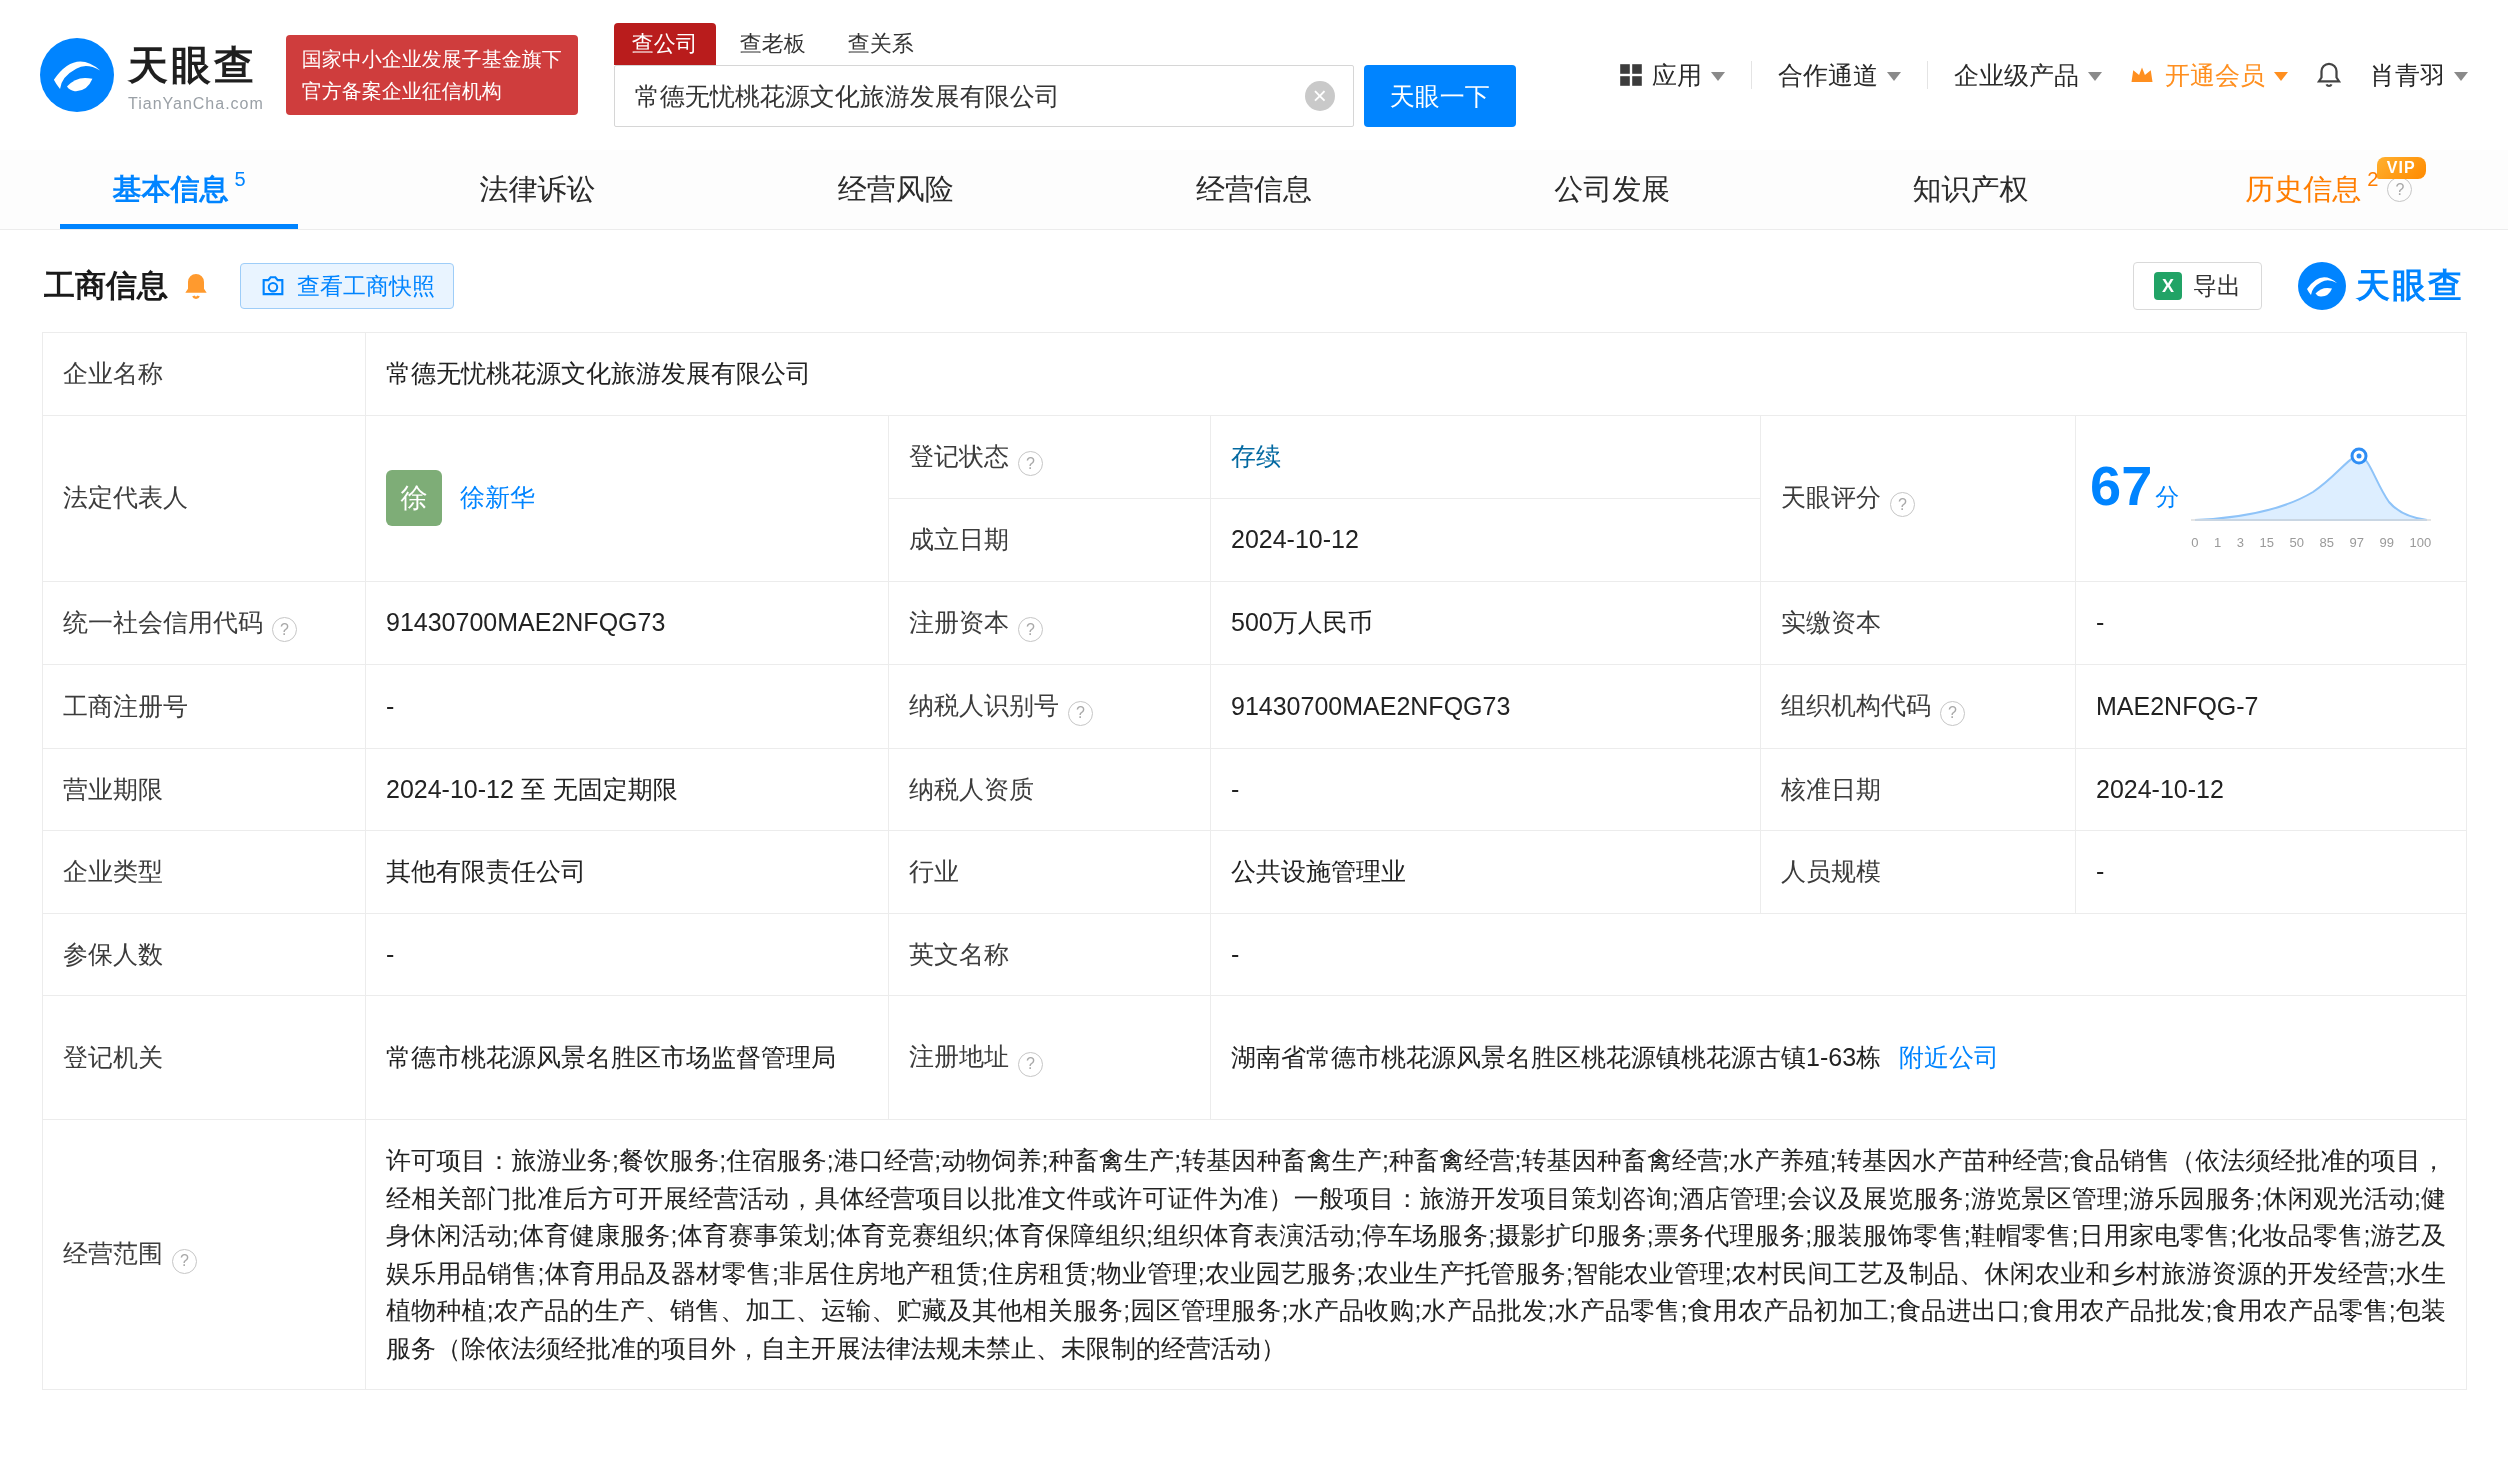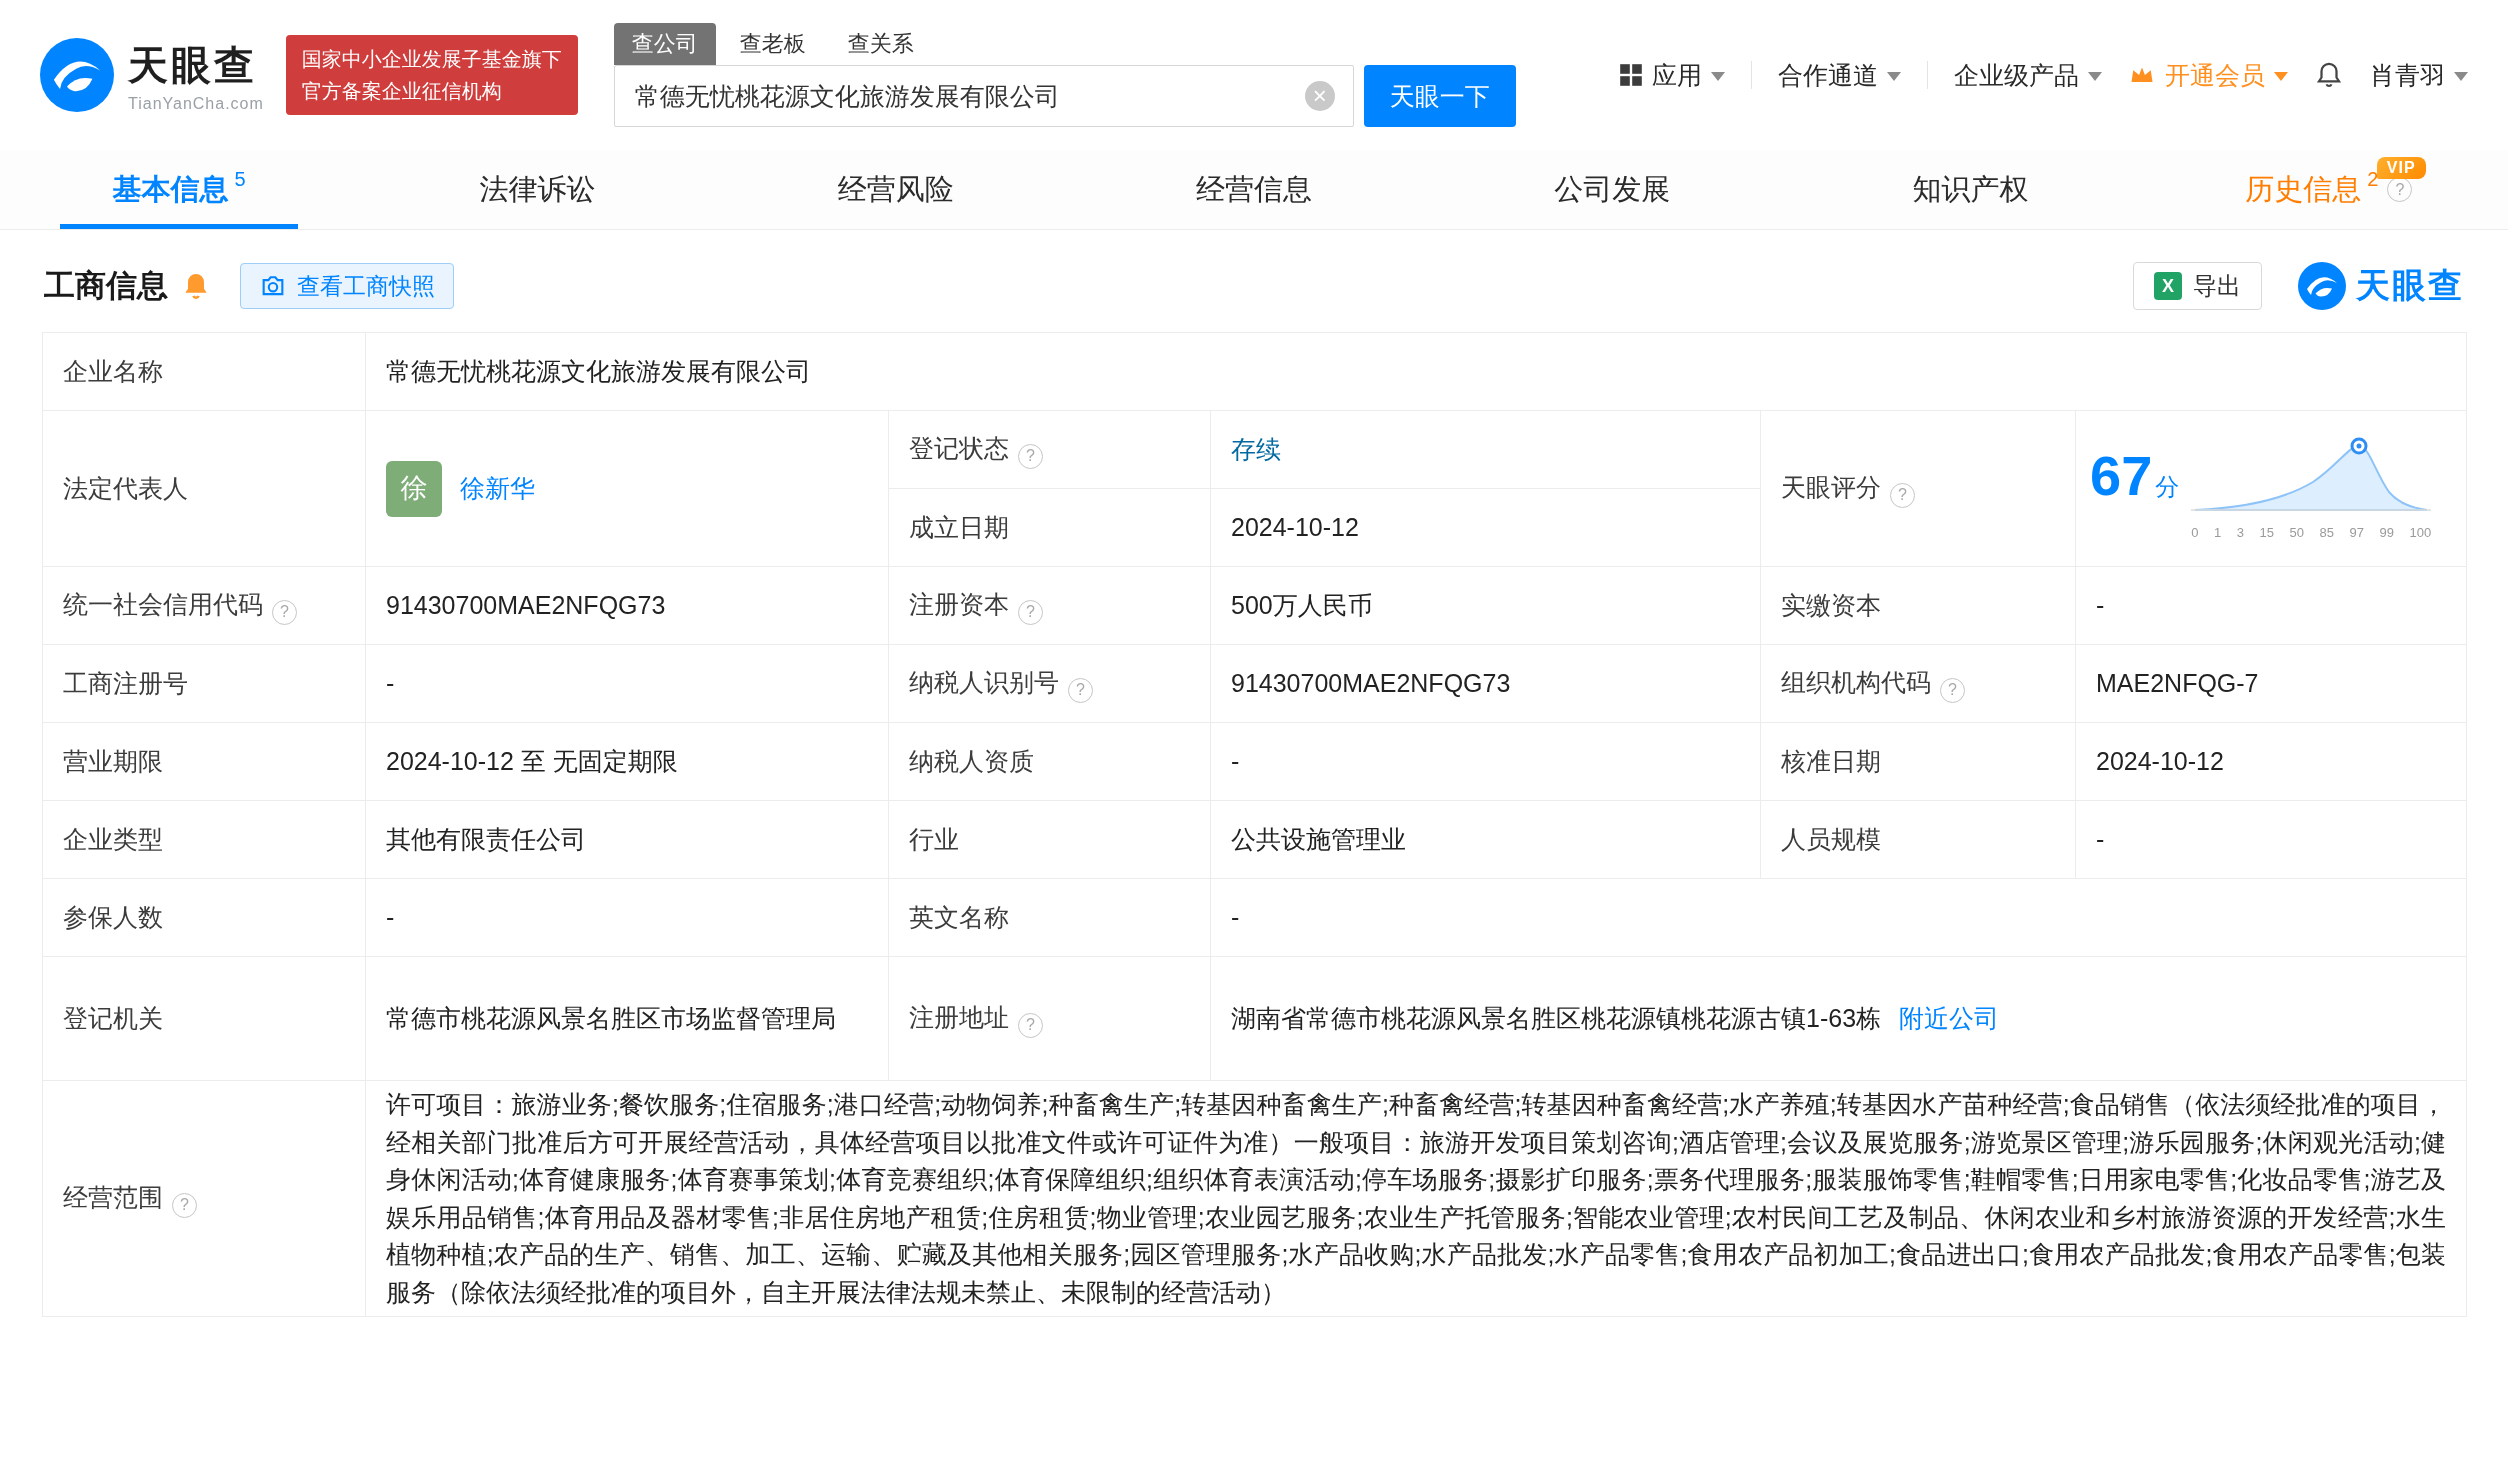--- a/index.html
+++ b/index.html
@@ -11,21 +11,21 @@
   .topbar{display:flex;align-items:center;height:150px;padding:0 40px;background:#fff}
   .logo{display:flex;align-items:center;gap:14px;cursor:pointer}
   .logo-icon{width:74px;height:74px;flex:none}
   .logo-title{font-size:40px;font-weight:bold;color:#1f1f1f;letter-spacing:3px}
   .logo-domain{font-size:16px;color:#9aa0a6;letter-spacing:1px;margin-top:2px}
   .gov-badge{margin-left:22px;background:#cf3d3d;color:#fff;font-size:20px;line-height:1.6;
              padding:8px 16px;border-radius:4px;white-space:nowrap}
   .search-area{margin-left:36px;display:flex;flex-direction:column;justify-content:center}
   .search-tabs{display:flex;align-items:flex-end;gap:6px}
   .stab{font-size:22px;color:#333;padding:6px 18px;cursor:pointer}
-  .stab.active{background:#737373;color:#fff;border-radius:4px 4px 0 0}
+  .stab.active{background:#b91c1c;color:#fff;border-radius:4px 4px 0 0}
   .search-row{display:flex;align-items:center}
   .search-box{position:relative;width:740px;height:62px;border:1px solid #d6d6d6;border-radius:2px;
               display:flex;align-items:center;background:#fff}
   .search-box input{flex:1;height:100%;border:none;outline:none;font-size:25px;padding:0 64px 0 20px;
                     color:#333;font-family:inherit;background:transparent}
   .clear{position:absolute;right:18px;width:30px;height:30px;background:#c9c9c9;border-radius:50%;
          display:flex;align-items:center;justify-content:center;cursor:pointer}
   .clear::after{content:"×";color:#fff;font-size:24px;line-height:1}
   .search-btn{margin-left:10px;width:152px;height:62px;background:#0084ff;color:#fff;font-size:25px;
               border:none;border-radius:4px;cursor:pointer;font-family:inherit}
@@ -68,21 +68,21 @@
               border-radius:4px;background:#fff;font-size:24px;color:#333;cursor:pointer;font-family:inherit}
   .xls-ic{width:28px;height:28px;background:#21a366;border-radius:4px;color:#fff;font-size:18px;font-weight:bold;
           display:flex;align-items:center;justify-content:center}
   .xls-ic::after{content:"X"}
   .watermark{display:flex;align-items:center;gap:10px}
   .watermark svg{width:48px;height:48px}
   .wm-text{font-size:34px;font-weight:bold;color:#0084ff;letter-spacing:2px}
 
   
   .info-table{width:2424px;margin:0 42px 40px;border-collapse:collapse;table-layout:fixed;font-size:25px}
-  .info-table td{border:1px solid #ececec;padding:5px 20px;height:78px;color:#222;line-height:1.5;
+  .info-table td{border:1px solid #ececec;padding:22px 20px;height:78px;color:#222;line-height:1.5;
                  vertical-align:middle;overflow:hidden}
   td.lbl{color:#3c3c3c;white-space:nowrap}
   td.tall{height:124px}
   .green{color:#0369a1}
   .link{color:#0084ff;cursor:pointer;text-decoration:none}
   .rep{display:flex;align-items:center;gap:18px}
   .avatar{width:56px;height:56px;background:#7ead77;color:#fff;border-radius:6px;flex:none;
           display:inline-flex;align-items:center;justify-content:center;font-size:27px;cursor:pointer}
   .score-wrap{display:flex;align-items:flex-start;gap:12px}
   .score-num{color:#0084ff;white-space:nowrap}

